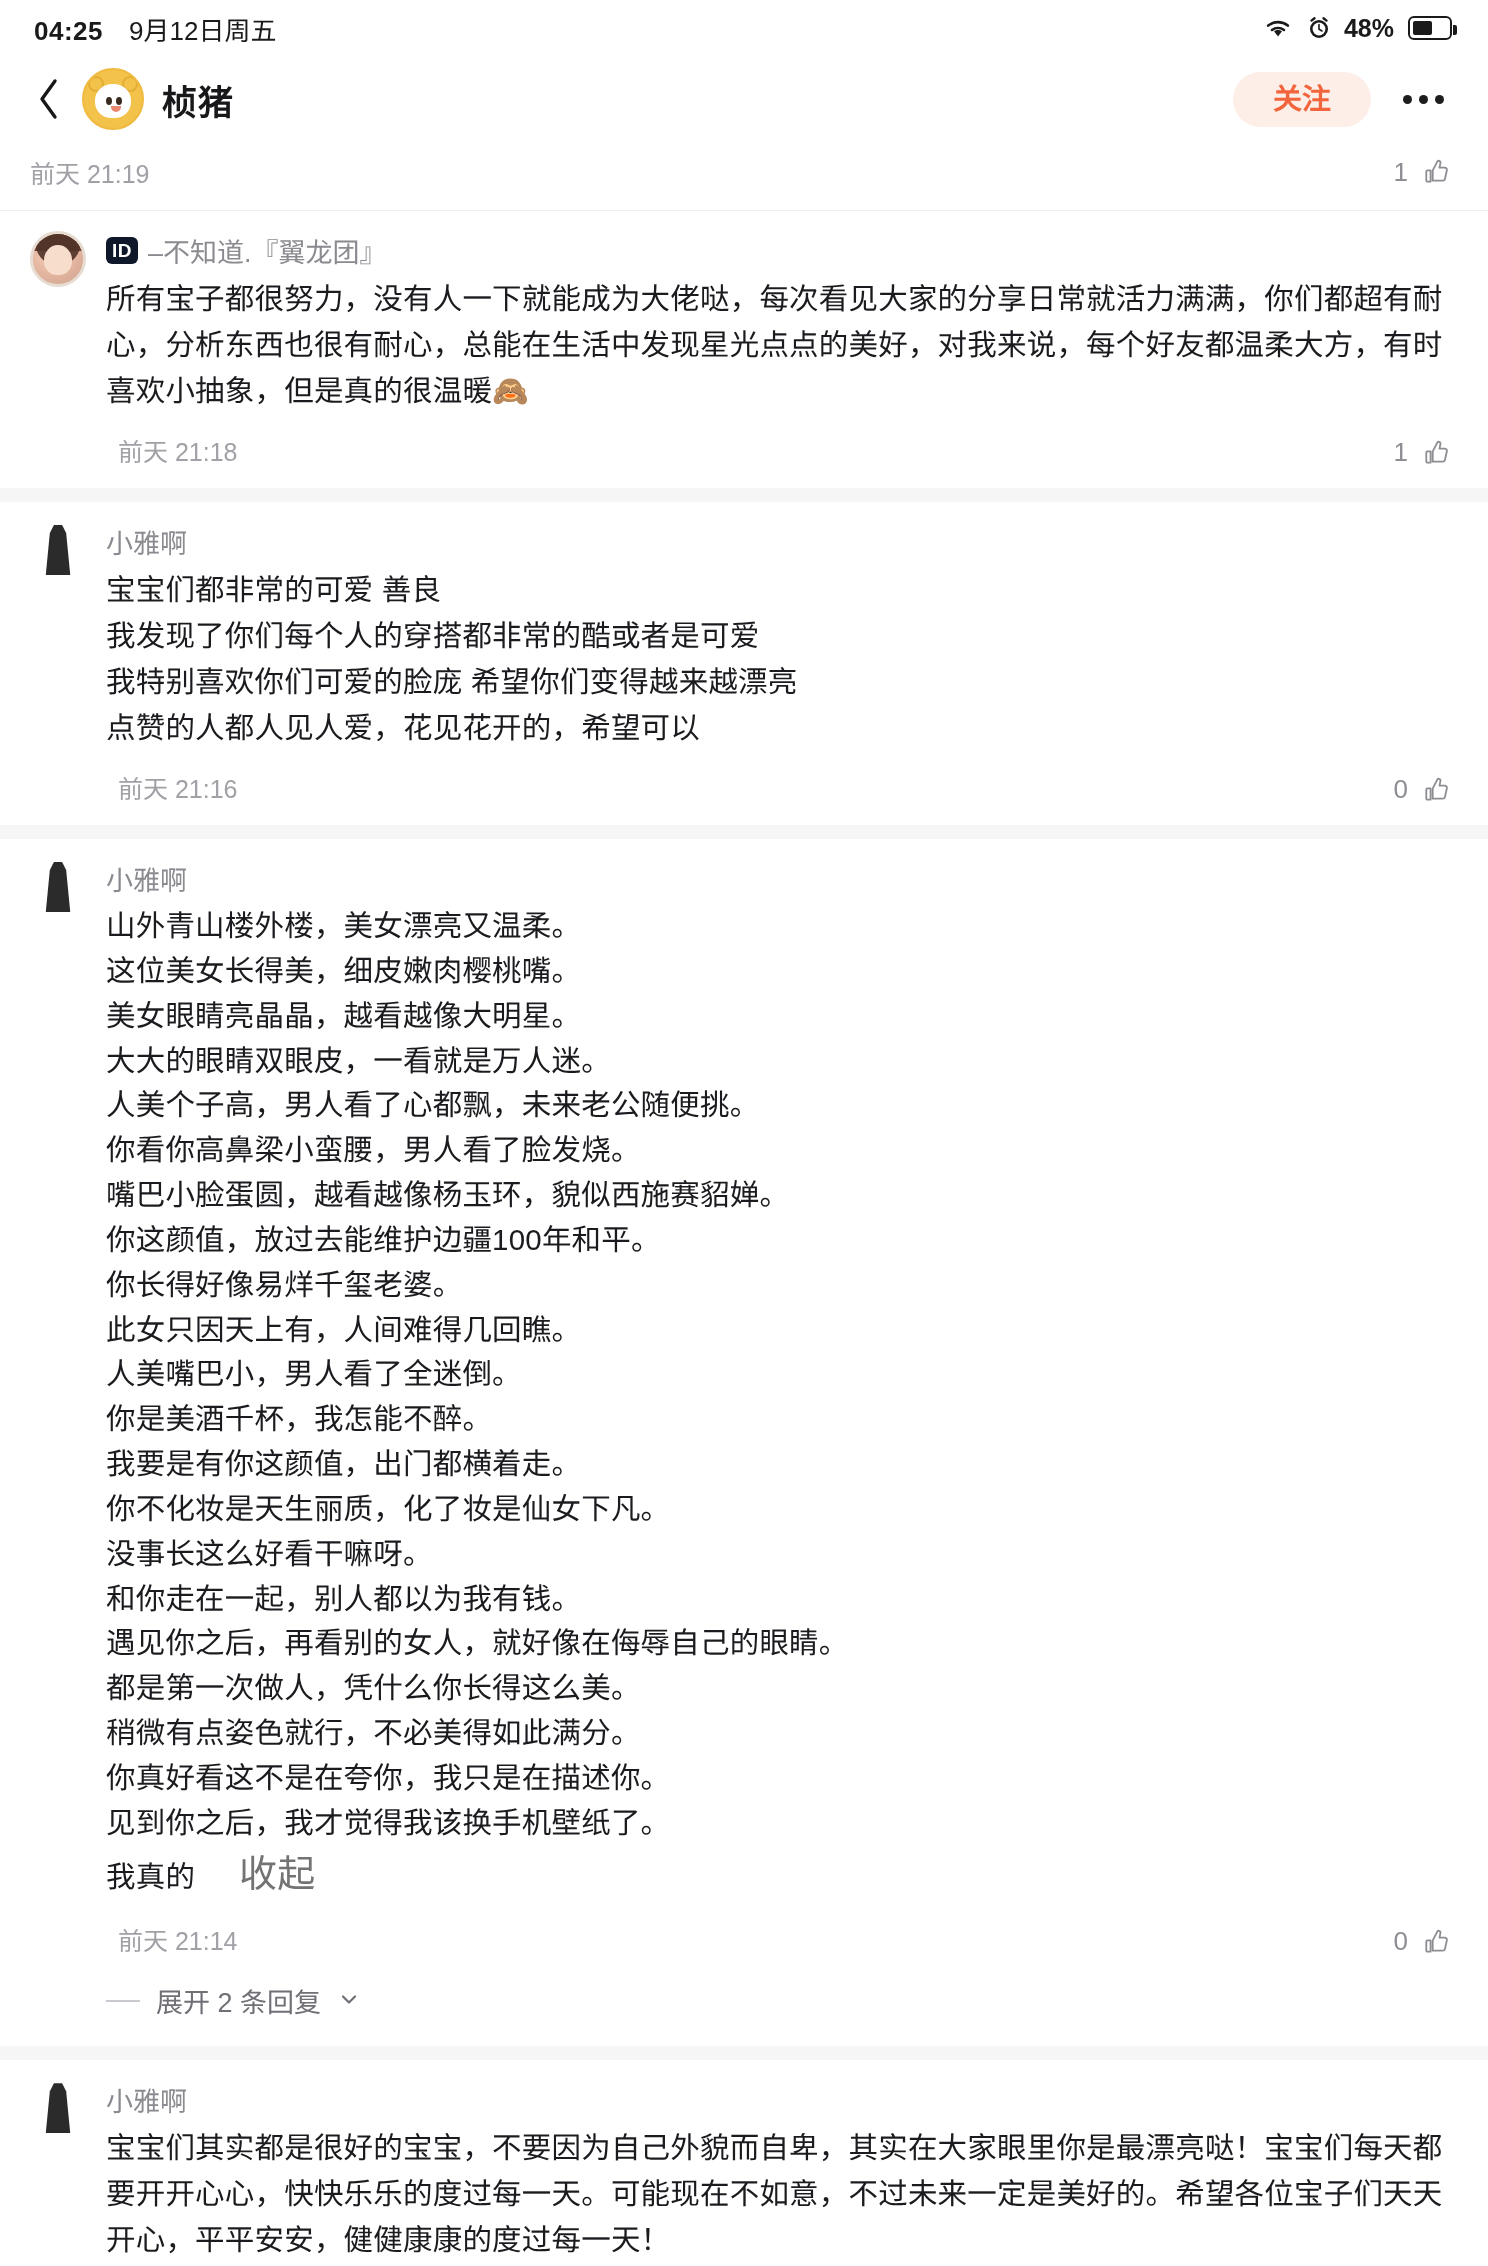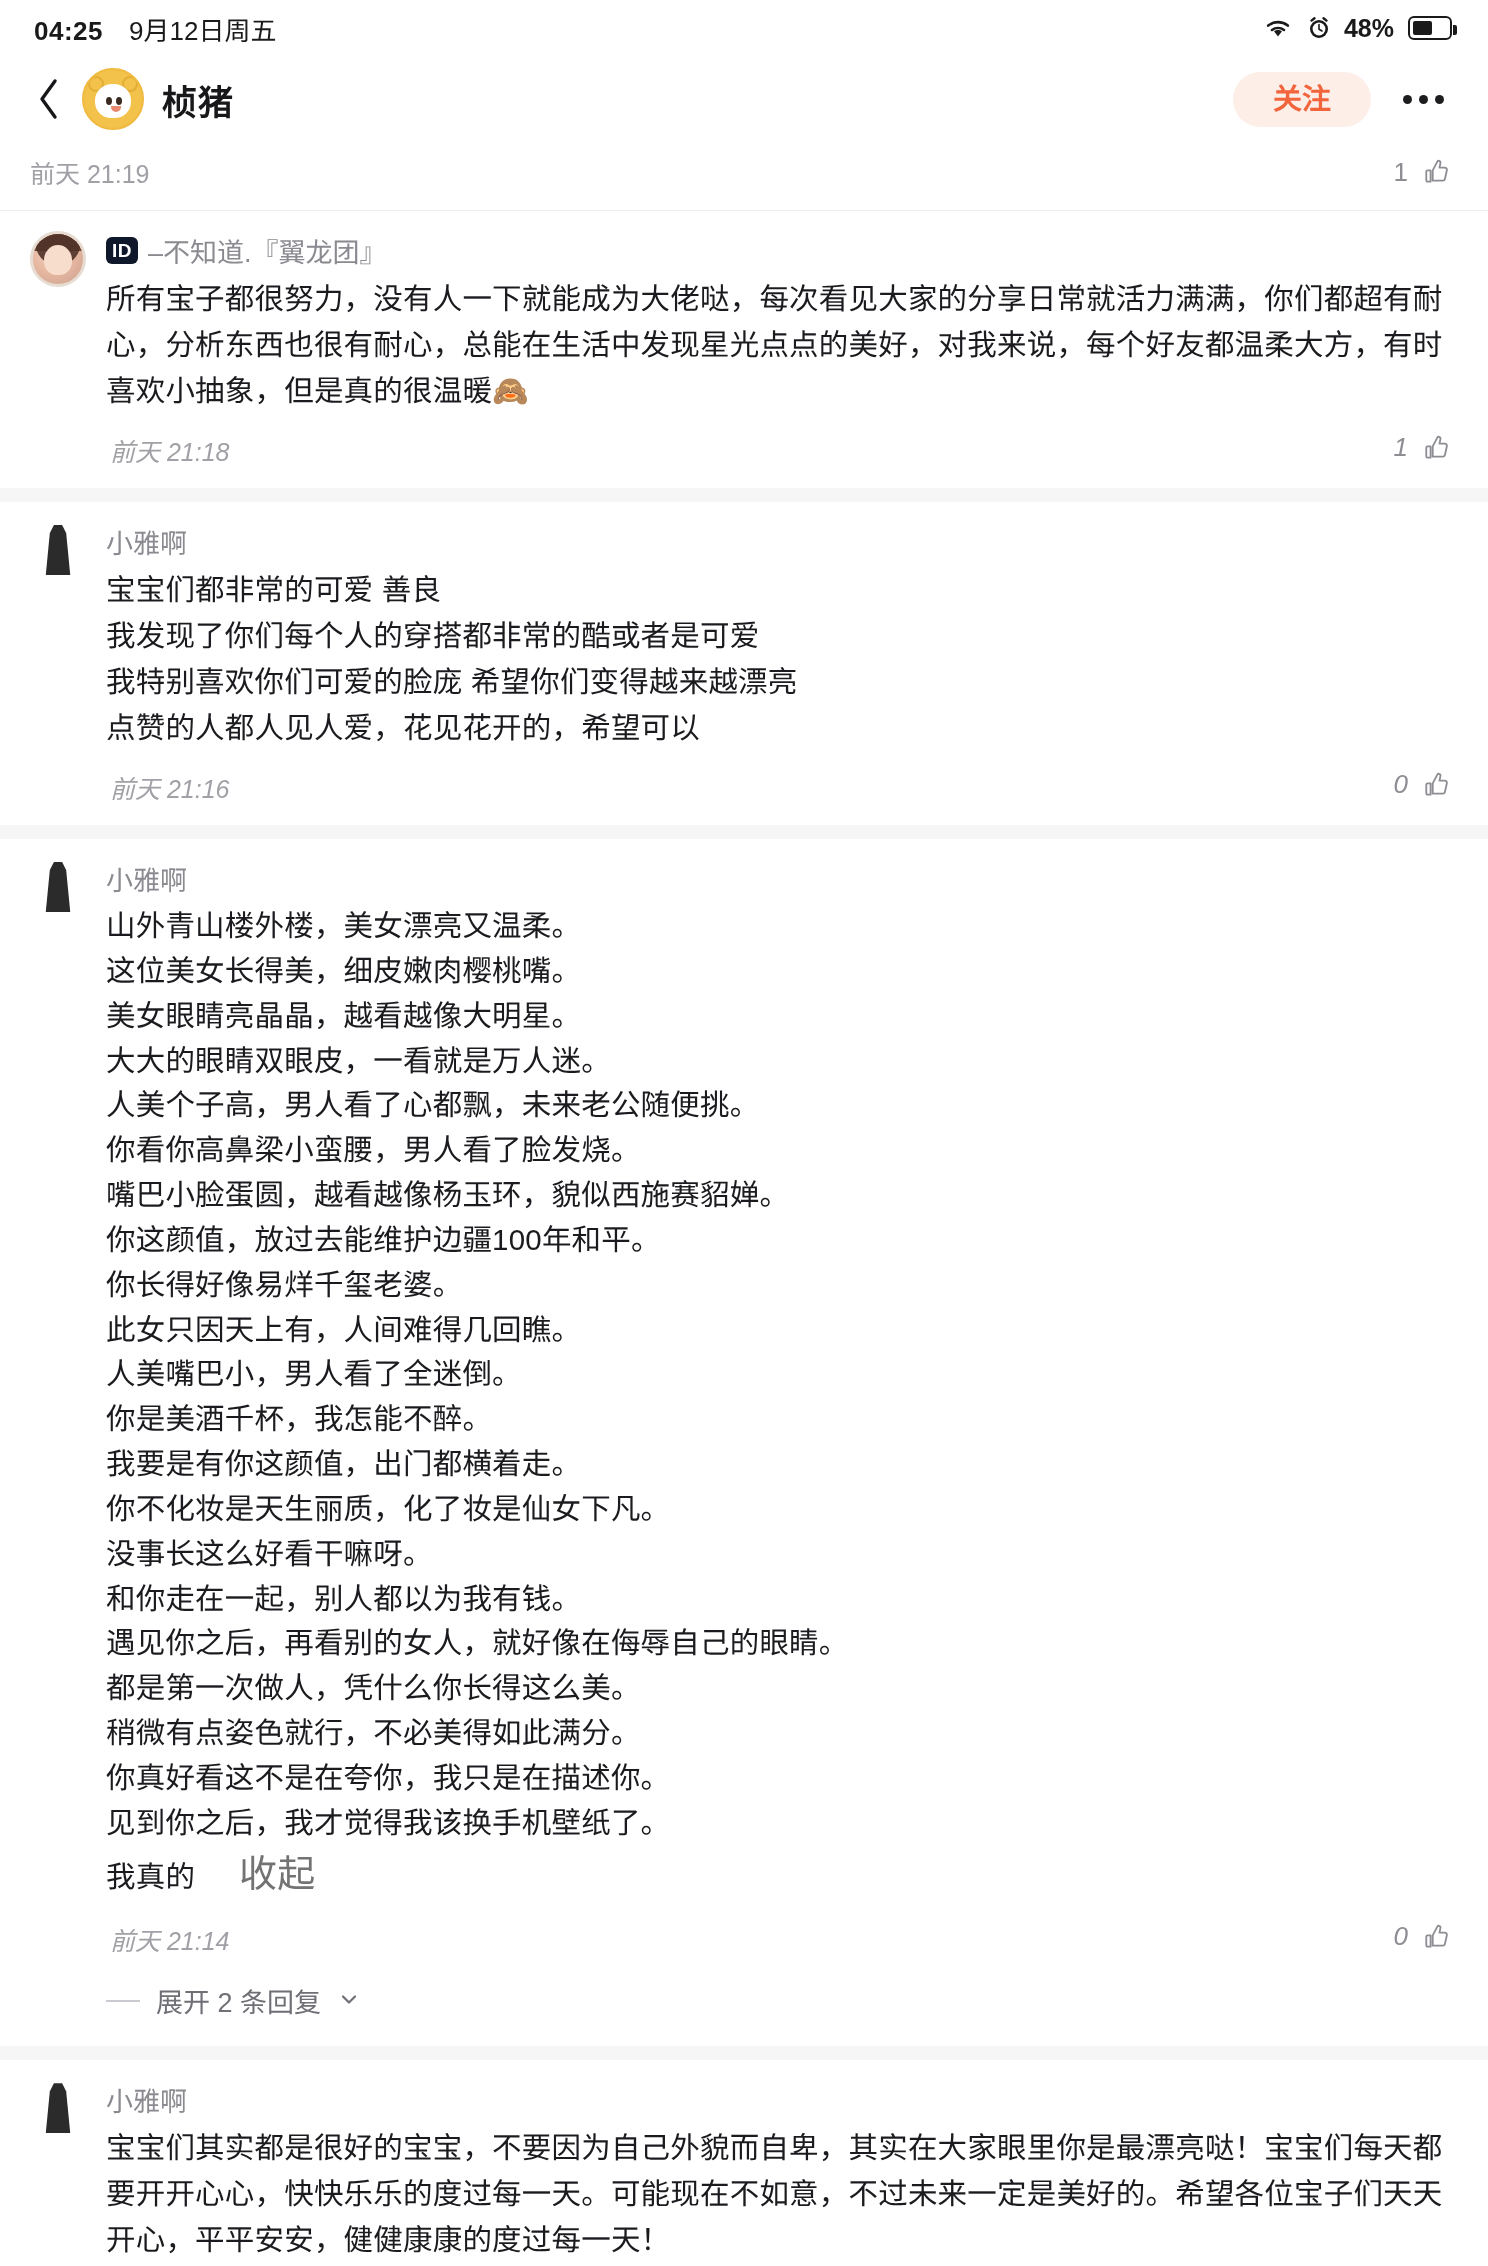--- a/index.html
+++ b/index.html
@@ -175,24 +175,23 @@
   }
   .ctext.tight { line-height: 1.52; }
   .collapse {
     color: #737373;
     font-size: 38px;
     cursor: pointer;
     margin-left: 44px;
   }
 
   .meta-row {
-    display: flex; align-items: flex-start;
+    display: flex; align-items: flex-end;
     padding: 18px 0 20px 0;
-    margin-left: 4px;
-    font-style: italic;
+    margin-left: 12px;
   }
   .meta-time { font-size: 25px; color: #a0a0a6; }
   .like-wrap { margin-left: auto; display: flex; align-items: center; gap: 14px; }
   .like-count { font-size: 26px; color: #8d8d93; }
   .like-icon svg { display: block; }
 
   .replies-row {
     display: flex; align-items: center; gap: 16px;
     padding: 4px 0 26px 76px;
     cursor: pointer;

